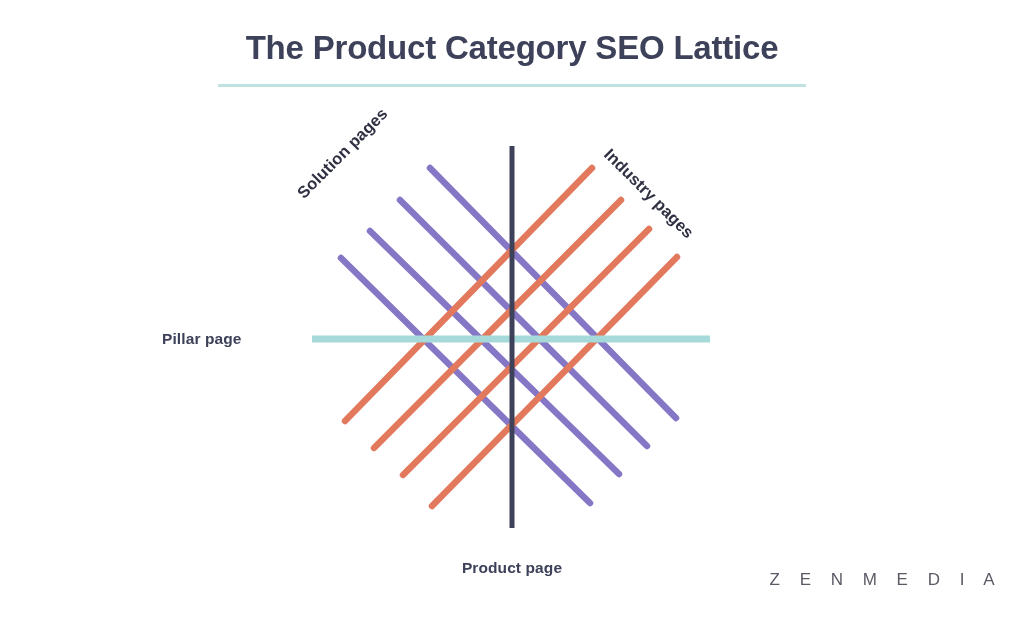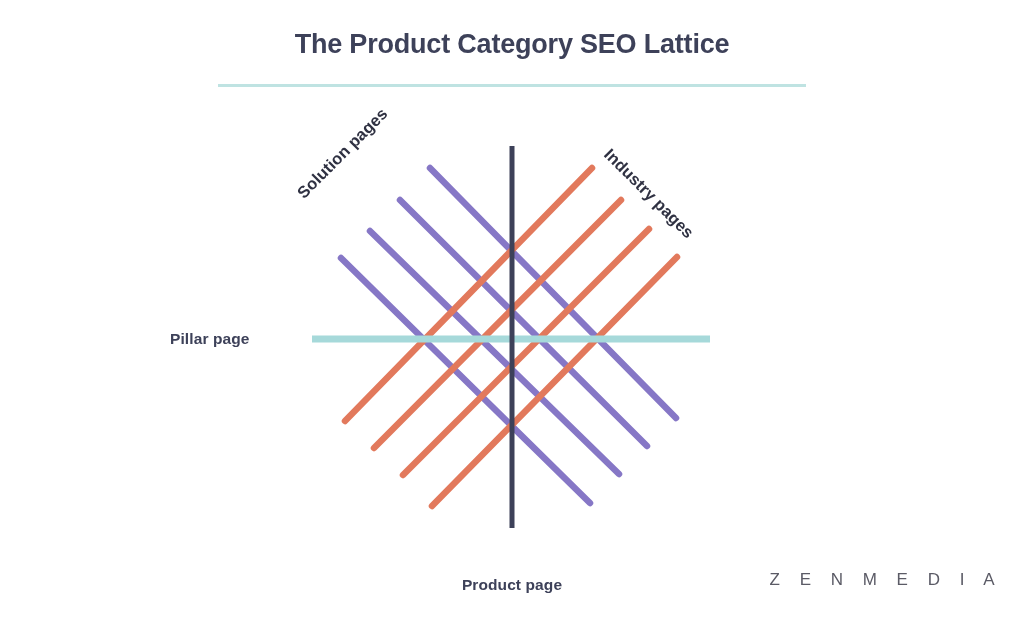--- a/index.html
+++ b/index.html
@@ -22,21 +22,21 @@
 
   
   #title-block {
     position: absolute;
     left: 0;
     top: 28px;
     width: 1024px;
     text-align: center;
   }
   #page-title {
-    font-size: 27px;
+    font-size: 33px;
     font-weight: bold;
     color: #3D4159;
     letter-spacing: -0.2px;
     line-height: 1.2;
     display: block;
   }
   #title-rule {
     position: absolute;
     left: 218px;
     top: 84px;
@@ -77,32 +77,32 @@
   #label-industry {
     left: 607px;
     top: 142px;
     transform: rotate(45deg);
     transform-origin: 0 50%;
   }
 
   
   #label-pillar {
     position: absolute;
-    left: 170px;
+    left: 162px;
     top: 330px;
     font-size: 15.5px;
     font-weight: bold;
     color: #3D4159;
     white-space: nowrap;
     letter-spacing: 0.1px;
   }
   #label-product {
     position: absolute;
     left: 0;
-    top: 576px;
+    top: 559px;
     width: 1024px;
     text-align: center;
     font-size: 15.5px;
     font-weight: bold;
     color: #3D4159;
     letter-spacing: 0.1px;
   }
 
   
   #brand-wordmark {

